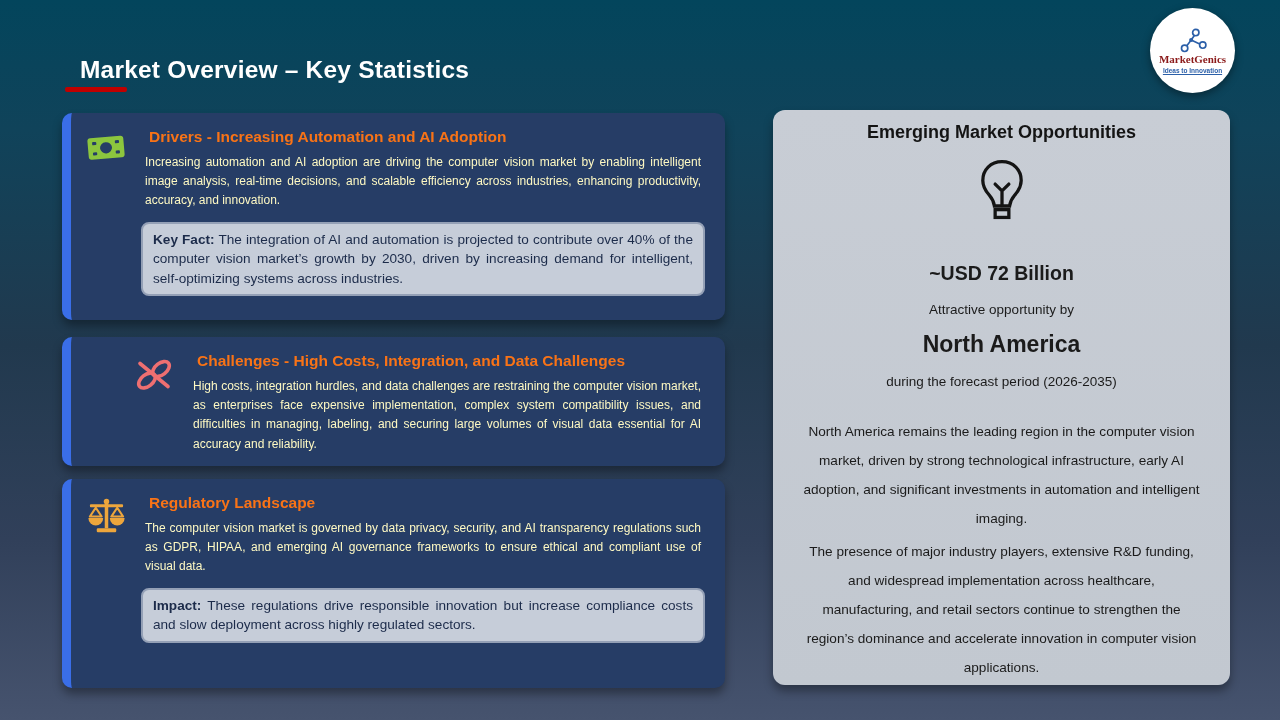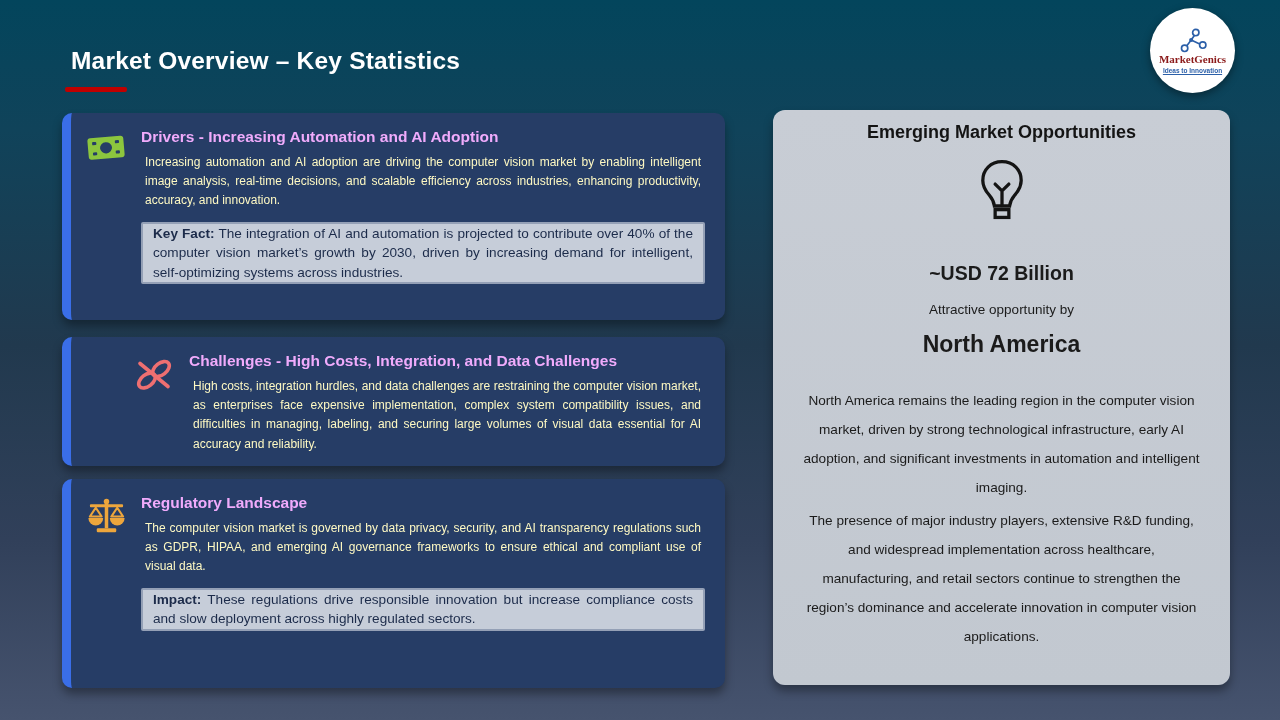--- a/index.html
+++ b/index.html
@@ -2,21 +2,21 @@
 <html style="--bg-top: #03455c; --bg-bottom: #46536e; --card-bg: #263d66; --card-accent: #3a6ee8; --callout-bg: #c6cdd9; --callout-border: #94a0b6; --callout-text: #1c2b4a; --title-underline: #c00000; --money-green: #8cc63e; --link-red: #ee6f71; --scales-orange: #eda63c; --panel-bg-top: #c8cdd5; --panel-bg-bottom: #c2c8d0; --panel-text: #1b1b1b; --logo-red: #8b1a1a; --logo-blue: #2b5fa8;"><head>
 <meta charset="utf-8">
 <style>
   html,body{margin:0;padding:0;background:#222;}
   .slide{
     position:relative;width:1280px;height:720px;overflow:hidden;
     background:linear-gradient(180deg,var(--bg-top) 0%,#10435a 18%,#21394e 48%,#31405a 75%,var(--bg-bottom) 100%);
     font-family:"Liberation Sans",sans-serif;
   }
   
-  .page-title{position:absolute;left:64px;top:40px;margin:7px;font-size:24.5px;font-weight:bold;color:#fff;letter-spacing:.2px;}
+  .page-title{position:absolute;left:64px;top:40px;margin:16px;font-size:24.5px;font-weight:bold;color:#fff;letter-spacing:.2px;}
   .title-underline{position:absolute;left:65px;top:87px;width:62px;height:4.5px;background:var(--title-underline);border-radius:2px;}
   .logo{
     position:absolute;left:1150px;top:8px;width:85px;height:85px;border-radius:50%;
     background:#fff;box-shadow:0 3px 8px rgba(0,0,0,.4);
     display:flex;flex-direction:column;align-items:center;justify-content:center;text-align:center;
   }
   .logo-name{font-family:"Liberation Serif",serif;font-weight:bold;font-size:11px;color:var(--logo-red);line-height:1.1;}
   .logo-tagline{font-size:6.5px;font-weight:bold;color:var(--logo-blue);text-decoration:underline;margin-top:1px;}
   .mol-stroke{stroke:var(--logo-blue);}
   .mol-node{fill:#fff;stroke:var(--logo-blue);}
@@ -26,25 +26,25 @@
     position:absolute;left:62px;width:663px;box-sizing:border-box;
     background:var(--card-bg);border-left:9px solid var(--card-accent);
     border-radius:10px;box-shadow:0 6px 10px rgba(0,0,0,.35);
     display:flex;padding:12px 20px 12px 0;
   }
   .card-drivers{top:113px;height:207px;}
   .card-challenges{top:337px;height:129px;padding-left:48px;}
   .card-regulatory{top:479px;height:209px;}
   .icon-col{width:70px;flex-shrink:0;display:flex;justify-content:center;align-items:flex-start;padding-top:7px;}
   .card-content{flex:1;min-width:0;}
-  .card-title{margin:3px 0 7px;font-size:15.5px;font-weight:bold;color:#f0abfc;}
+  .card-title{margin:3px 8px 7px;font-size:15.5px;font-weight:bold;color:#f97316;}
   .card-body{margin:4px;font-size:12px;line-height:1.6;color:#fef9c3;text-align:justify;}
   .callout{
     margin-top:11px;background:var(--callout-bg);border:2px solid var(--callout-border);
-    border-radius:2px;padding:0 10px;font-size:13.6px;line-height:1.44;
+    border-radius:8px;padding:6px 10px;font-size:13.6px;line-height:1.44;
     color:var(--callout-text);text-align:justify;
   }
   .callout strong{font-weight:bold;}
   
   .money-note{fill:var(--money-green);}
   .money-detail{fill:var(--card-bg);}
   .link-stroke{stroke:var(--link-red);}
   .scales-fill{fill:var(--scales-orange);}
   .scales-stroke{stroke:var(--scales-orange);}
   
@@ -155,17 +155,18 @@
     <svg class="bulb" width="54" height="64" viewBox="0 0 56 70">
       <g fill="none" stroke-width="3.6" class="bulb-stroke">
         <path d="M28 4 C40.5 4 49 13 49 24.5 C49 31.5 45.5 36.5 42 40.5 C39 44 37 47.5 36.3 52.5 L19.7 52.5 C19 47.5 17 44 14 40.5 C10.5 36.5 7 31.5 7 24.5 C7 13 15.5 4 28 4 Z"></path>
         <path d="M28 52 L28 36 M28 36 L20.5 28.5 M28 36 L35.5 28.5" stroke-linecap="round"></path>
         <rect x="20.5" y="56.5" width="15" height="8.5"></rect>
       </g>
     </svg>
     <div class="panel-value">~USD 72 Billion</div>
     <div class="panel-subtitle">Attractive opportunity by</div>
     <div class="panel-region">North America</div>
+    <div class="panel-period">during the forecast period (2026-2035)</div>
     <p class="panel-para first">North America remains the leading region in the computer vision market, driven by strong technological infrastructure, early AI adoption, and significant investments in automation and intelligent imaging.</p>
     <p class="panel-para">The presence of major industry players, extensive R&amp;D funding, and widespread implementation across healthcare, manufacturing, and retail sectors continue to strengthen the region’s dominance and accelerate innovation in computer vision applications.</p>
   </aside>
 
 </div>
 
 </body></html>

